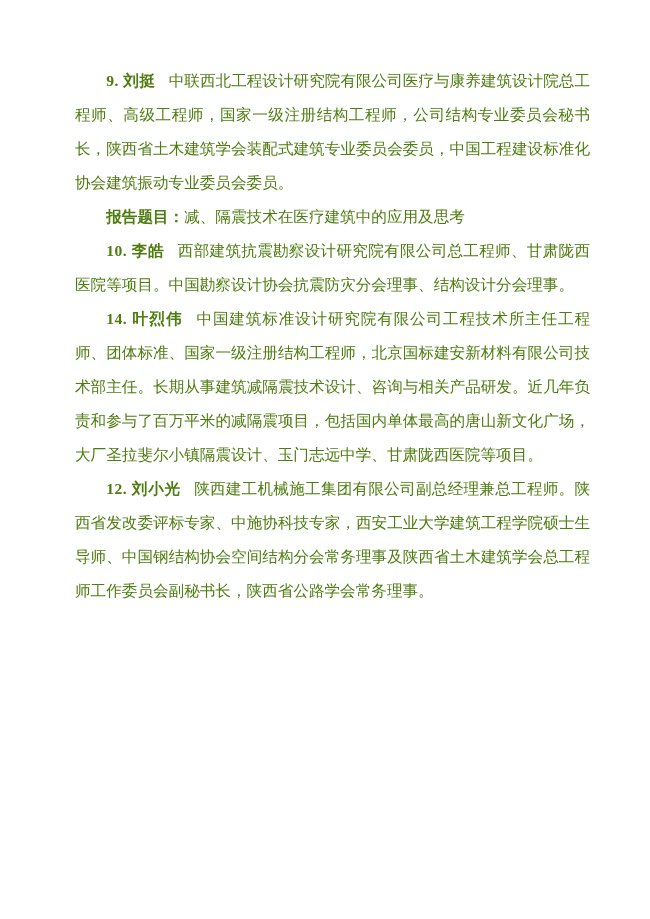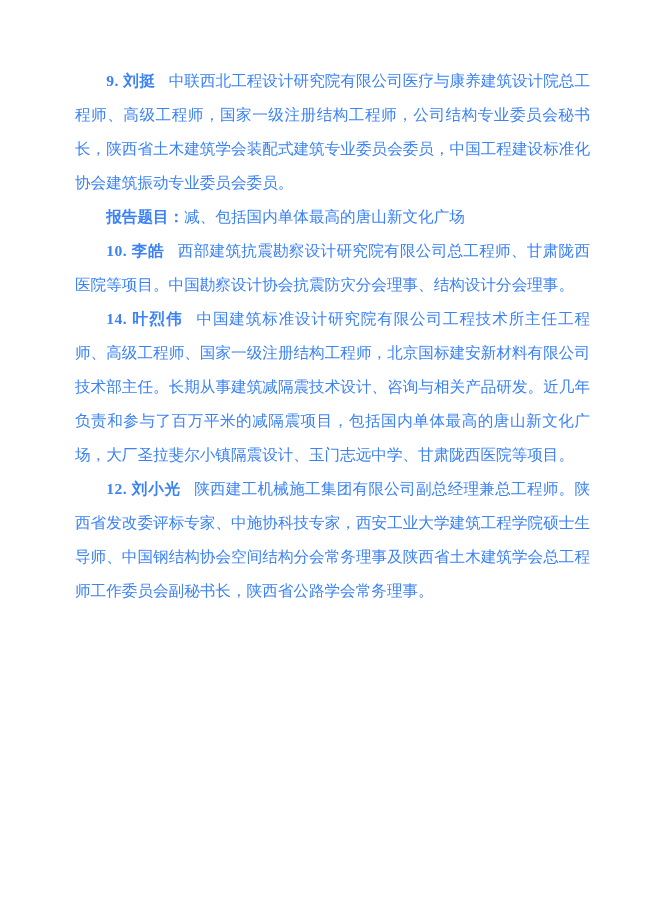--- a/index.html
+++ b/index.html
@@ -13,21 +13,21 @@
     height: 919px;
     box-sizing: border-box;
     background: #ffffff;
     padding: 64px 60px 0 75px;
     overflow: hidden;
   }
   .doc {
     font-family: "Liberation Serif", "DejaVu Serif", serif;
     font-size: 15.6px;
     line-height: 34px;
-    color: #3b82f6;
+    color: #4d7c0f;
     text-align: justify;
     text-justify: inter-ideograph;
   }
   .para {
     margin: 0;
     padding: 0;
     text-indent: 2em;
   }
   .speaker-name {
     font-weight: bold;
@@ -40,25 +40,25 @@
   }
 </style>
 </head>
 <body>
 
 <div class="page">
   <div class="doc">
 
     <p class="para"><span class="speaker-name">9. 刘挺</span><span>中联西北工程设计研究院有限公司医疗与康养建筑设计院总工程师、高级工程师，国家一级注册结构工程师，公司结构专业委员会秘书长，陕西省土木建筑学会装配式建筑专业委员会委员，中国工程建设标准化协会建筑振动专业委员会委员。</span></p>
 
-    <p class="para"><span class="topic-label">报告题目：</span><span>减、包括国内单体最高的唐山新文化广场</span></p>
+    <p class="para"><span class="topic-label">报告题目：</span><span>减、隔震技术在医疗建筑中的应用及思考</span></p>
 
     <p class="para"><span class="speaker-name">10. 李皓</span><span>西部建筑抗震勘察设计研究院有限公司总工程师、甘肃陇西医院等项目。中国勘察设计协会抗震防灾分会理事、结构设计分会理事。</span></p>
 
 
-    <p class="para"><span class="speaker-name">14. 叶烈伟</span><span>中国建筑标准设计研究院有限公司工程技术所主任工程师、高级工程师、国家一级注册结构工程师，北京国标建安新材料有限公司技术部主任。长期从事建筑减隔震技术设计、咨询与相关产品研发。近几年负责和参与了百万平米的减隔震项目，包括国内单体最高的唐山新文化广场，大厂圣拉斐尔小镇隔震设计、玉门志远中学、甘肃陇西医院等项目。</span></p>
+    <p class="para"><span class="speaker-name">14. 叶烈伟</span><span>中国建筑标准设计研究院有限公司工程技术所主任工程师、团体标准、国家一级注册结构工程师，北京国标建安新材料有限公司技术部主任。长期从事建筑减隔震技术设计、咨询与相关产品研发。近几年负责和参与了百万平米的减隔震项目，包括国内单体最高的唐山新文化广场，大厂圣拉斐尔小镇隔震设计、玉门志远中学、甘肃陇西医院等项目。</span></p>
 
 
 
     <p class="para"><span class="speaker-name">12. 刘小光</span><span>陕西建工机械施工集团有限公司副总经理兼总工程师。陕西省发改委评标专家、中施协科技专家，西安工业大学建筑工程学院硕士生导师、中国钢结构协会空间结构分会常务理事及陕西省土木建筑学会总工程师工作委员会副秘书长，陕西省公路学会常务理事。</span></p>
 
   </div>
 </div>
 
 </body></html>

